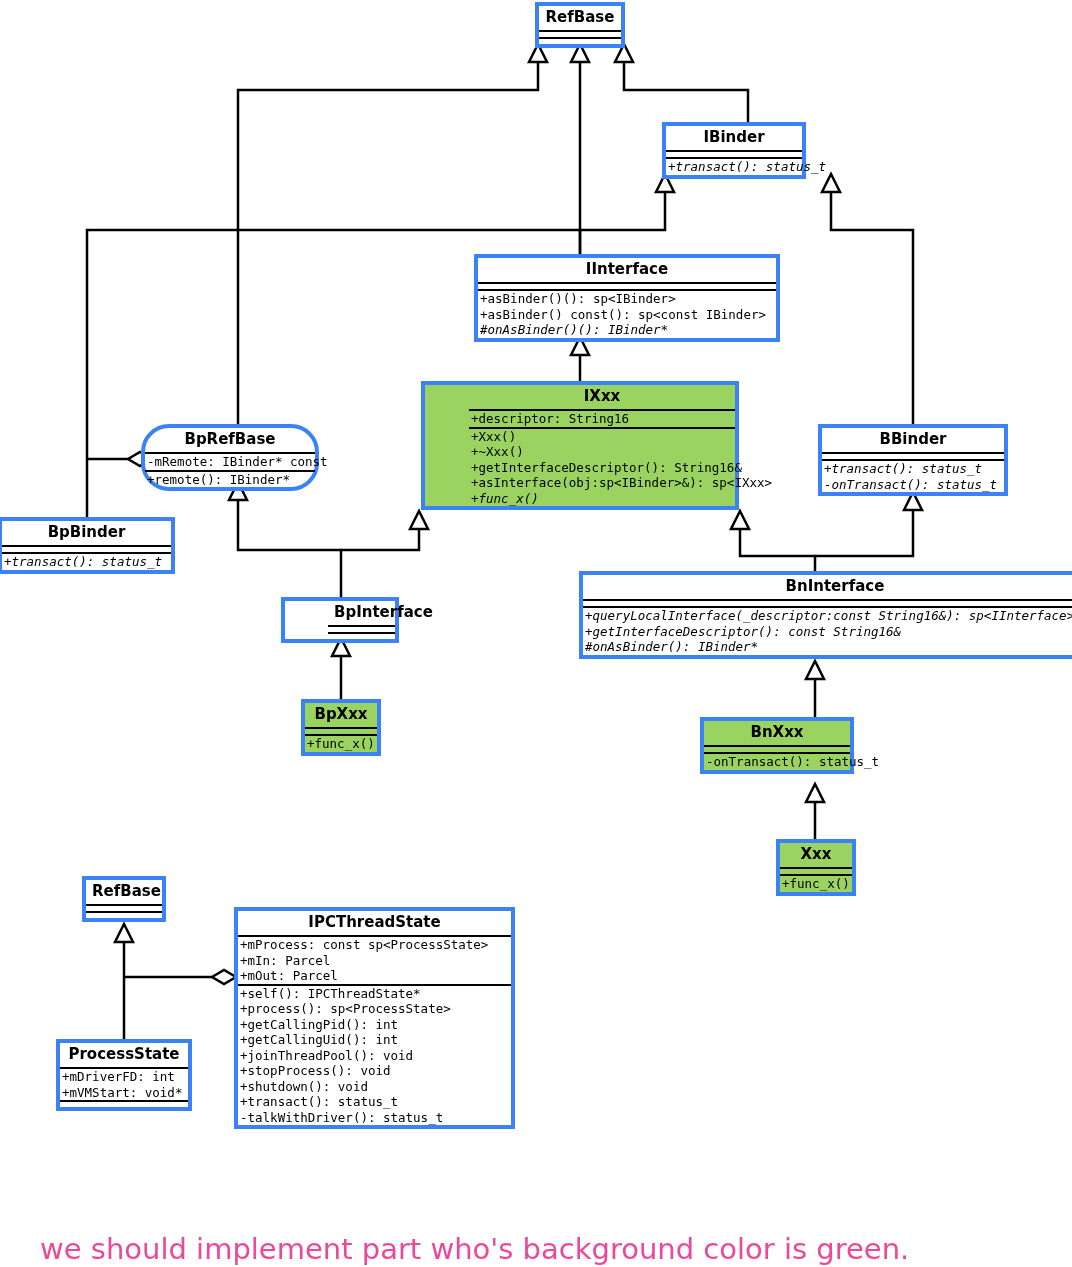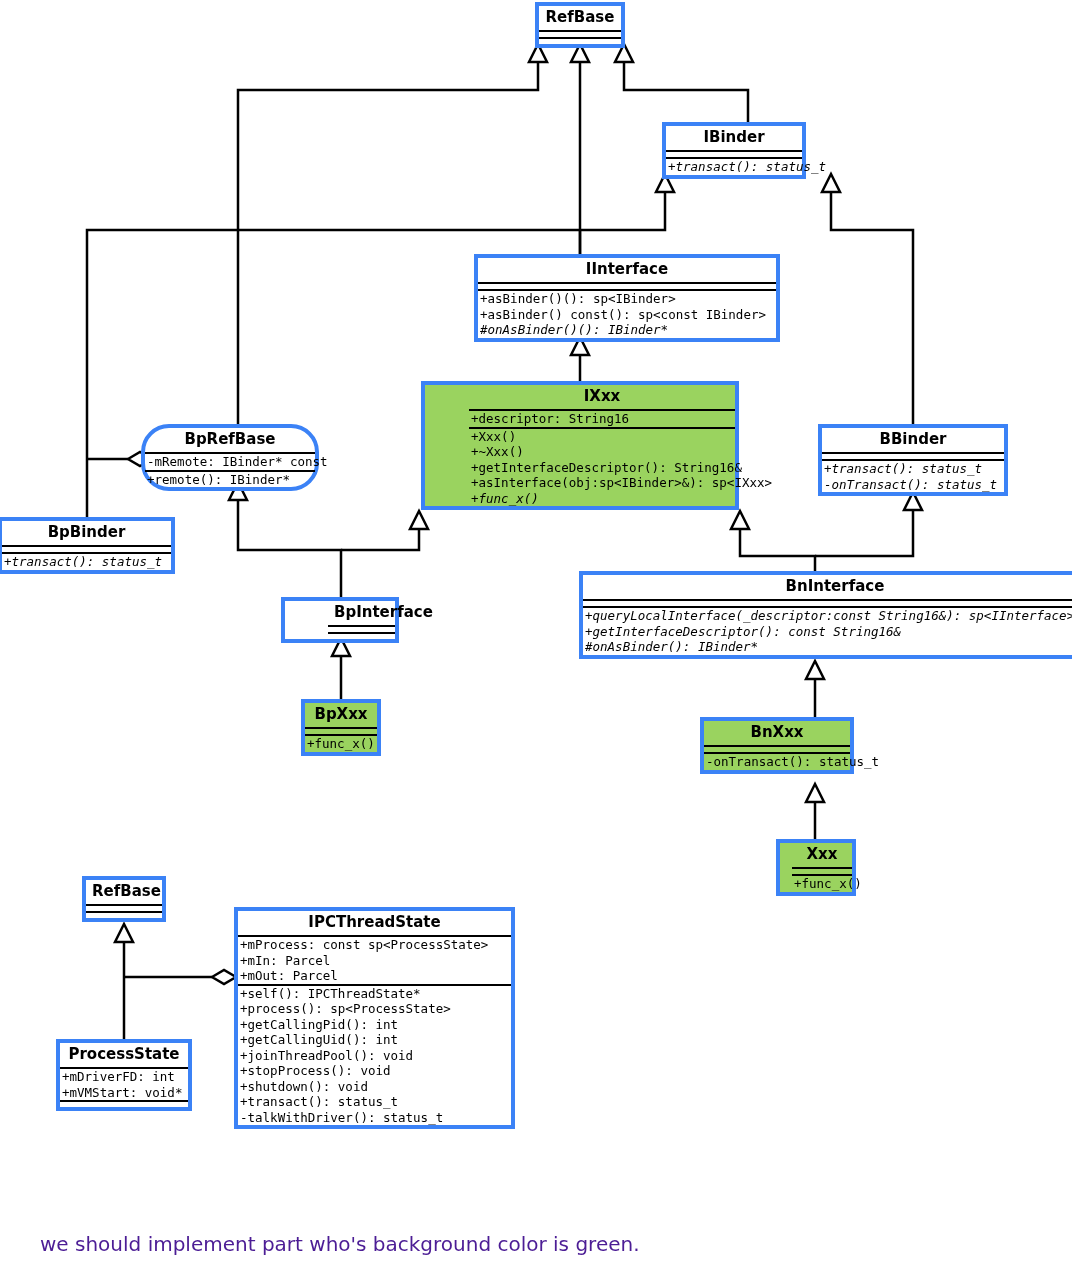--- a/index.html
+++ b/index.html
@@ -60,23 +60,23 @@
     font-size: 12.5px;
     line-height: 15.5px;
     white-space: nowrap;
     letter-spacing: 0px;
   }
   .member.abstract {
     font-style: italic;
   }
   .caption {
     position: absolute;
-    color: #4c1d95;
+    color: #ec4899;
     font-family: "DejaVu Sans", sans-serif;
-    font-size: 20px;
+    font-size: 29px;
     white-space: nowrap;
     z-index: 6;
   }
 </style>
 </head>
 <body>
 
 <div id="canvas">
 
   <svg id="edges" width="1072" height="1267" viewBox="0 0 1072 1267">
@@ -240,21 +240,21 @@
   </div>
 
   <div class="uml-class green" style="left:700px; top:717px; width:154px;">
     <div class="cls-name">BnXxx</div>
     <div class="cls-compartment cls-sep empty"></div>
     <div class="cls-compartment cls-sep">
       <div class="member">-onTransact(): status_t</div>
     </div>
   </div>
 
-  <div class="uml-class green" style="left:776px; top:839px; width:80px;padding-left:12px;">
+  <div class="uml-class green" style="left:776px; top:839px; width:80px;">
     <div class="cls-name">Xxx</div>
     <div class="cls-compartment cls-sep empty"></div>
     <div class="cls-compartment cls-sep">
       <div class="member">+func_x()</div>
     </div>
   </div>
 
   <div class="uml-class" style="left:82px; top:876px; width:84px;">
     <div class="cls-name">RefBase</div>
     <div class="cls-compartment cls-sep empty"></div>

